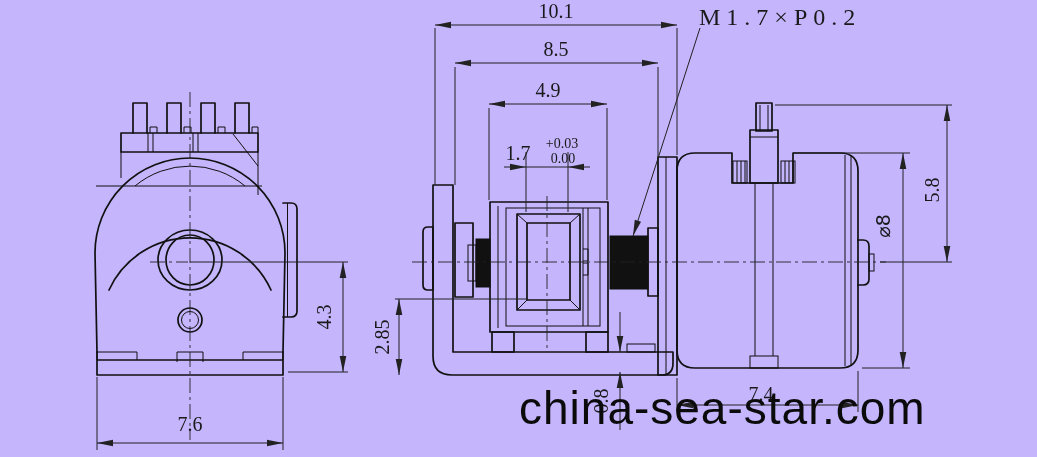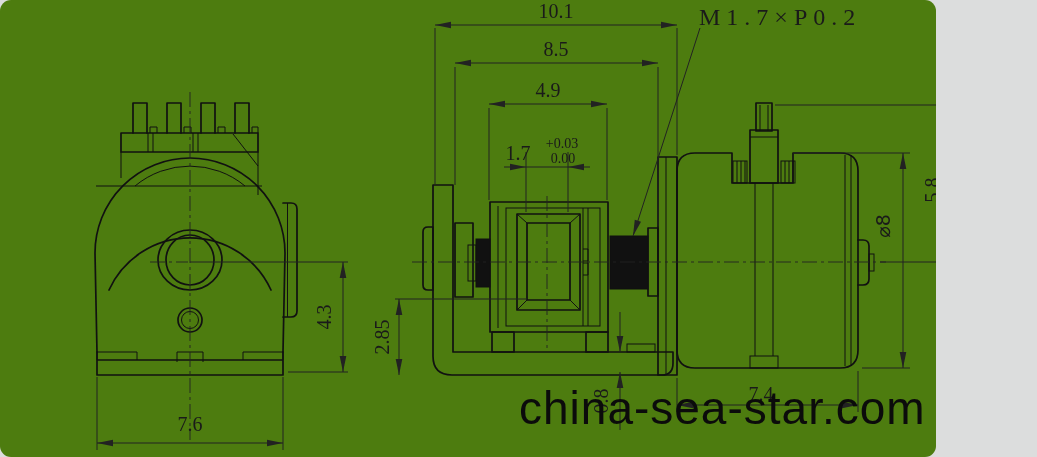--- a/index.html
+++ b/index.html
@@ -1,17 +1,17 @@
 <!DOCTYPE html>
 <html><head>
 <meta charset="utf-8">
 <style>
   html,body{margin:0;padding:0;}
   body{background:#dcdddd;font-family:"Liberation Sans",sans-serif;}
-  .stage{position:relative;width:936px;height:457px;background:#4d7c0f;overflow:hidden;border-radius:11px;}
+  .stage{position:relative;width:1037px;height:457px;background:#c4b5fd;overflow:hidden;}
   .ol{fill:none;stroke:#111;stroke-width:1.7;stroke-linejoin:round;stroke-linecap:round;}
   .tl{fill:none;stroke:#111;stroke-width:1;}
   .dl{fill:none;stroke:#222;stroke-width:1;}
   .cl{fill:none;stroke:#222;stroke-width:0.9;stroke-dasharray:15 4 3 4;}
   .blk{fill:#111;stroke:#111;stroke-width:1;}
   .dim{font-family:"Liberation Serif","DejaVu Serif",serif;font-size:20px;fill:#1a1a1a;}
   .dims{font-size:14px;}
   .dia{font-family:"DejaVu Sans",sans-serif;font-size:19px;fill:#1a1a1a;}
   .mlabel{font-family:"Liberation Serif","DejaVu Serif",serif;font-size:24px;letter-spacing:6px;fill:#1a1a1a;}
   .wm{font-family:"Liberation Sans","DejaVu Sans",sans-serif;font-size:46px;letter-spacing:1px;fill:#0b0b0b;}

